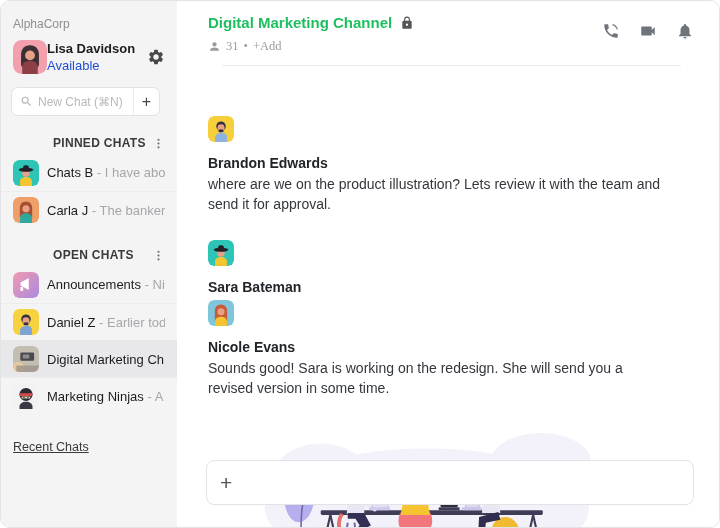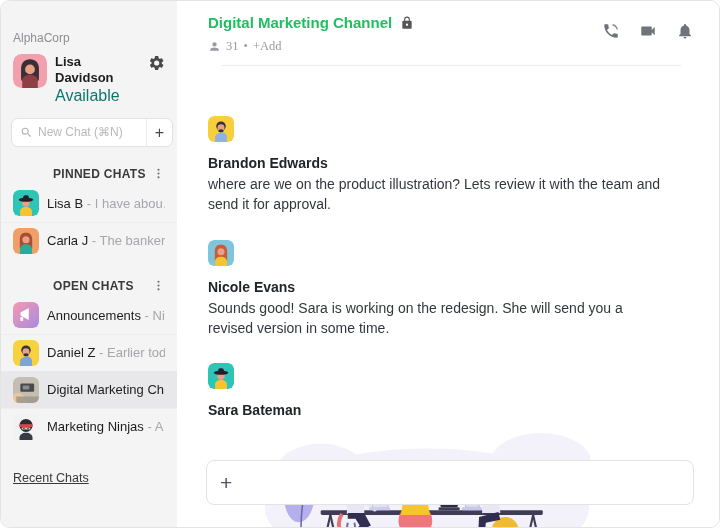--- a/index.html
+++ b/index.html
@@ -4,28 +4,28 @@
 <style>
   * { box-sizing: border-box; margin: 0; padding: 0; }
   html,body { width:720px; height:528px; background:#fff; }
   body { font-family:"Liberation Sans", sans-serif; color:#1d1d1f; }
   .app { position:relative; width:720px; height:528px; background:#fff;
          border:1px solid #e3e3e5; border-radius:10px; overflow:hidden; }
 
   
   .sidebar { position:absolute; left:0; top:0; bottom:0; width:176px;
              background:#f4f4f4; }
-  .org { padding:30px 12px 0 12px; font-size:12px; color:#8e8e93; }
-  .profile { display:flex; align-items:flex-start; gap:8px; margin:9px 12px 0 12px; }
+  .org { padding:16px 12px 0 12px; font-size:12px; color:#8e8e93; }
+  .profile { display:flex; align-items:center; gap:0; margin:9px 12px 0 12px; }
   .profile .av { width:34px; height:34px; border-radius:8px; flex:none; }
   .profile-name { font-size:13px; font-weight:700; color:#1d1d1f; line-height:1.25; }
-  .profile-status { font-size:16px; color:#0f766e; }
+  .profile-status { font-size:13px; color:#1d4ed8; }
   .gear { margin-left:auto; width:18px; height:18px; color:#48484a; cursor:pointer; }
 
-  .searchbox { display:flex; align-items:center; margin:13px 4px 0 10px; height:29px;
+  .searchbox { display:flex; align-items:center; margin:13px 17px 0 10px; height:29px;
                background:#fff; border:1px solid #e2e2e4; border-radius:7px; overflow:hidden; }
   .searchbox .mag { width:13px; height:13px; color:#b3b3b8; margin:0 5px 0 8px; flex:none; }
   .searchbox input { border:0; outline:0; flex:1; min-width:0; font-size:12px;
                      font-family:"Liberation Sans",sans-serif; color:#1d1d1f; background:transparent; }
   .searchbox input::placeholder { color:#b9b9be; }
   .search-plus { flex:none; width:26px; text-align:center; font-size:16px; color:#48484a;
                  border-left:1px solid #ececee; line-height:27px; cursor:pointer; }
 
   .section-head { display:flex; align-items:center; justify-content:space-between;
                   margin:20px 12px 4px 12px; }
@@ -115,21 +115,21 @@
 
     <div class="chat-item">
       <svg class="av" viewBox="0 0 32 32">
         <rect width="32" height="32" rx="7" fill="#2ec4b6"></rect>
         <circle cx="16" cy="16" r="4.6" fill="#e8a186"></circle>
         <rect x="12.5" y="6.5" width="7" height="6" rx="2.5" fill="#23202a"></rect>
         <ellipse cx="16" cy="12" rx="9" ry="2.6" fill="#23202a"></ellipse>
         <path d="M16 21c-4 0-7.3 2.2-7.3 5V32h14.6v-6c0-2.8-3.3-5-7.3-5z" fill="#f5c531"></path>
       </svg>
       <div class="chat-line">
-        <span class="chat-name">Lisa B</span>
+        <span class="chat-name">Chats B</span>
         <span class="chat-prev">- I have abou…</span>
       </div>
     </div>
     <div class="chat-item">
       <svg class="av" viewBox="0 0 32 32">
         <rect width="32" height="32" rx="7" fill="#ef9f68"></rect>
         <path d="M16 5.5c-4.6 0-7.6 3.4-7.6 8V25h15.2V13.5c0-4.6-3-8-7.6-8z" fill="#a84e32"></path>
         <circle cx="16" cy="14.5" r="4.4" fill="#e8a186"></circle>
         <path d="M16 20c-4 0-7.3 2.4-7.3 5.4V32h14.6v-6.6c0-3-3.3-5.4-7.3-5.4z" fill="#2ea89c"></path>
       </svg>
@@ -251,43 +251,43 @@
           <circle cx="16" cy="14.5" r="4.3" fill="#e8a186"></circle>
           <ellipse cx="16" cy="18.2" rx="3.4" ry="2" fill="#33313f"></ellipse>
           <path d="M16 21c-4 0-7.3 2.4-7.3 5.4V32h14.6v-6.6c0-3-3.3-5.4-7.3-5.4z" fill="#8fb3e0"></path>
         </svg>
         <div>
           <div class="msg-name">Brandon Edwards</div>
           <div class="msg-text">where are we on the product illustration? Lets review it with the team and send it for approval.</div>
         </div>
       </div>
       
-      <div class="msg">
-        <svg class="av" viewBox="0 0 32 32">
-          <rect width="32" height="32" rx="7" fill="#7fc6dd"></rect>
-          <path d="M16 5.5c-4.6 0-7.6 3.4-7.6 8V26h15.2V13.5c0-4.6-3-8-7.6-8z" fill="#c75b3a"></path>
-          <circle cx="16" cy="14.5" r="4.4" fill="#e8a186"></circle>
-          <path d="M16 20.5c-4 0-7.3 2.4-7.3 5.4V32h14.6v-6.1c0-3-3.3-5.4-7.3-5.4z" fill="#f5c531"></path>
-        </svg>
-        <div>
-          <div class="msg-name">Nicole Evans</div>
-          <div class="msg-text">Sounds good! Sara is working on the redesign. She will send you a revised version in some time.</div>
-        </div>
-      </div>
-      
       <div class="msg" style="margin-bottom:0;">
         <svg class="av" viewBox="0 0 32 32">
           <rect width="32" height="32" rx="7" fill="#2ec4b6"></rect>
           <circle cx="16" cy="16" r="4.6" fill="#e8a186"></circle>
           <rect x="12.5" y="6.5" width="7" height="6" rx="2.5" fill="#23202a"></rect>
           <ellipse cx="16" cy="12" rx="9" ry="2.6" fill="#23202a"></ellipse>
           <path d="M16 21c-4 0-7.3 2.2-7.3 5V32h14.6v-6c0-2.8-3.3-5-7.3-5z" fill="#f5c531"></path>
         </svg>
         <div>
           <div class="msg-name">Sara Bateman</div>
+        </div>
+      </div>
+      
+      <div class="msg">
+        <svg class="av" viewBox="0 0 32 32">
+          <rect width="32" height="32" rx="7" fill="#7fc6dd"></rect>
+          <path d="M16 5.5c-4.6 0-7.6 3.4-7.6 8V26h15.2V13.5c0-4.6-3-8-7.6-8z" fill="#c75b3a"></path>
+          <circle cx="16" cy="14.5" r="4.4" fill="#e8a186"></circle>
+          <path d="M16 20.5c-4 0-7.3 2.4-7.3 5.4V32h14.6v-6.1c0-3-3.3-5.4-7.3-5.4z" fill="#f5c531"></path>
+        </svg>
+        <div>
+          <div class="msg-name">Nicole Evans</div>
+          <div class="msg-text">Sounds good! Sara is working on the redesign. She will send you a revised version in some time.</div>
         </div>
       </div>
 
       <svg class="msg-image" viewBox="0 0 340 145">
 
         <ellipse cx="172" cy="80" rx="168" ry="62" fill="#f3f2fb"></ellipse>
         <ellipse cx="290" cy="32" rx="52" ry="30" fill="#f3f2fb"></ellipse>
         <ellipse cx="62" cy="45" rx="48" ry="32" fill="#f3f2fb"></ellipse>
 
         <line x1="30" y1="132" x2="302" y2="132" stroke="#dcd9ee" stroke-width="1.5"></line>

